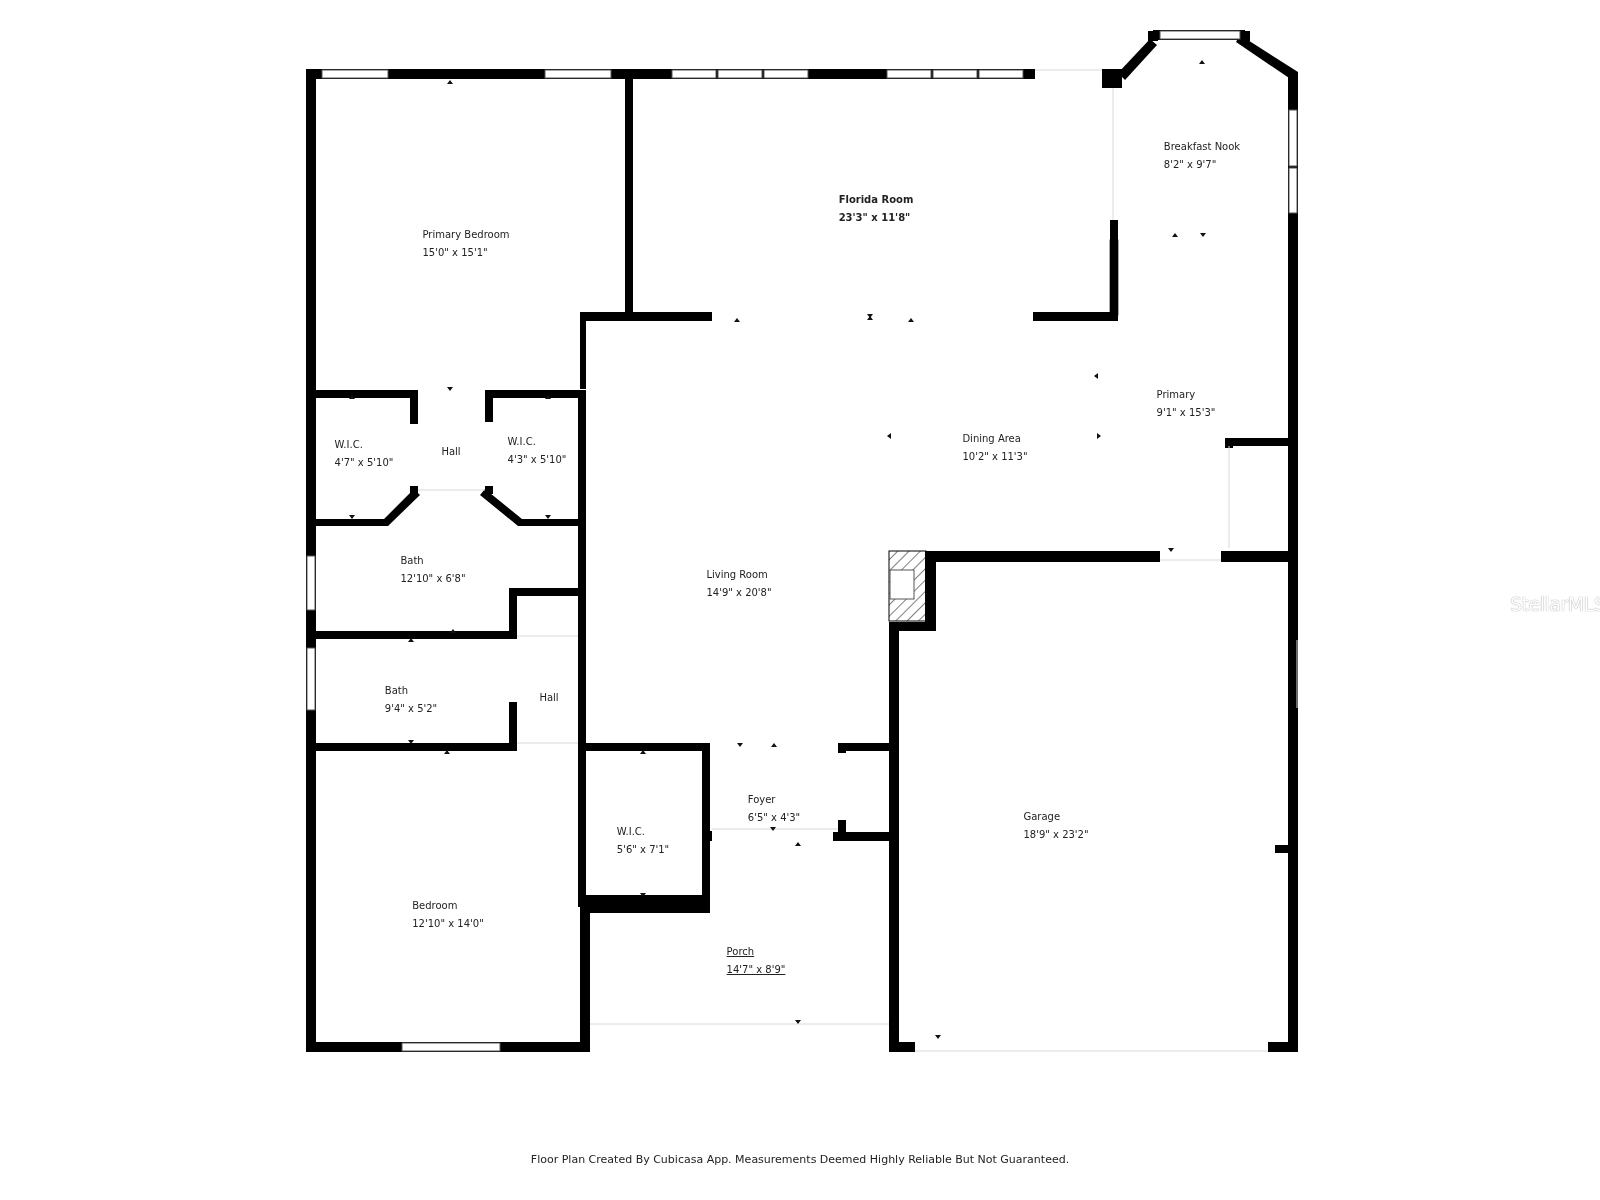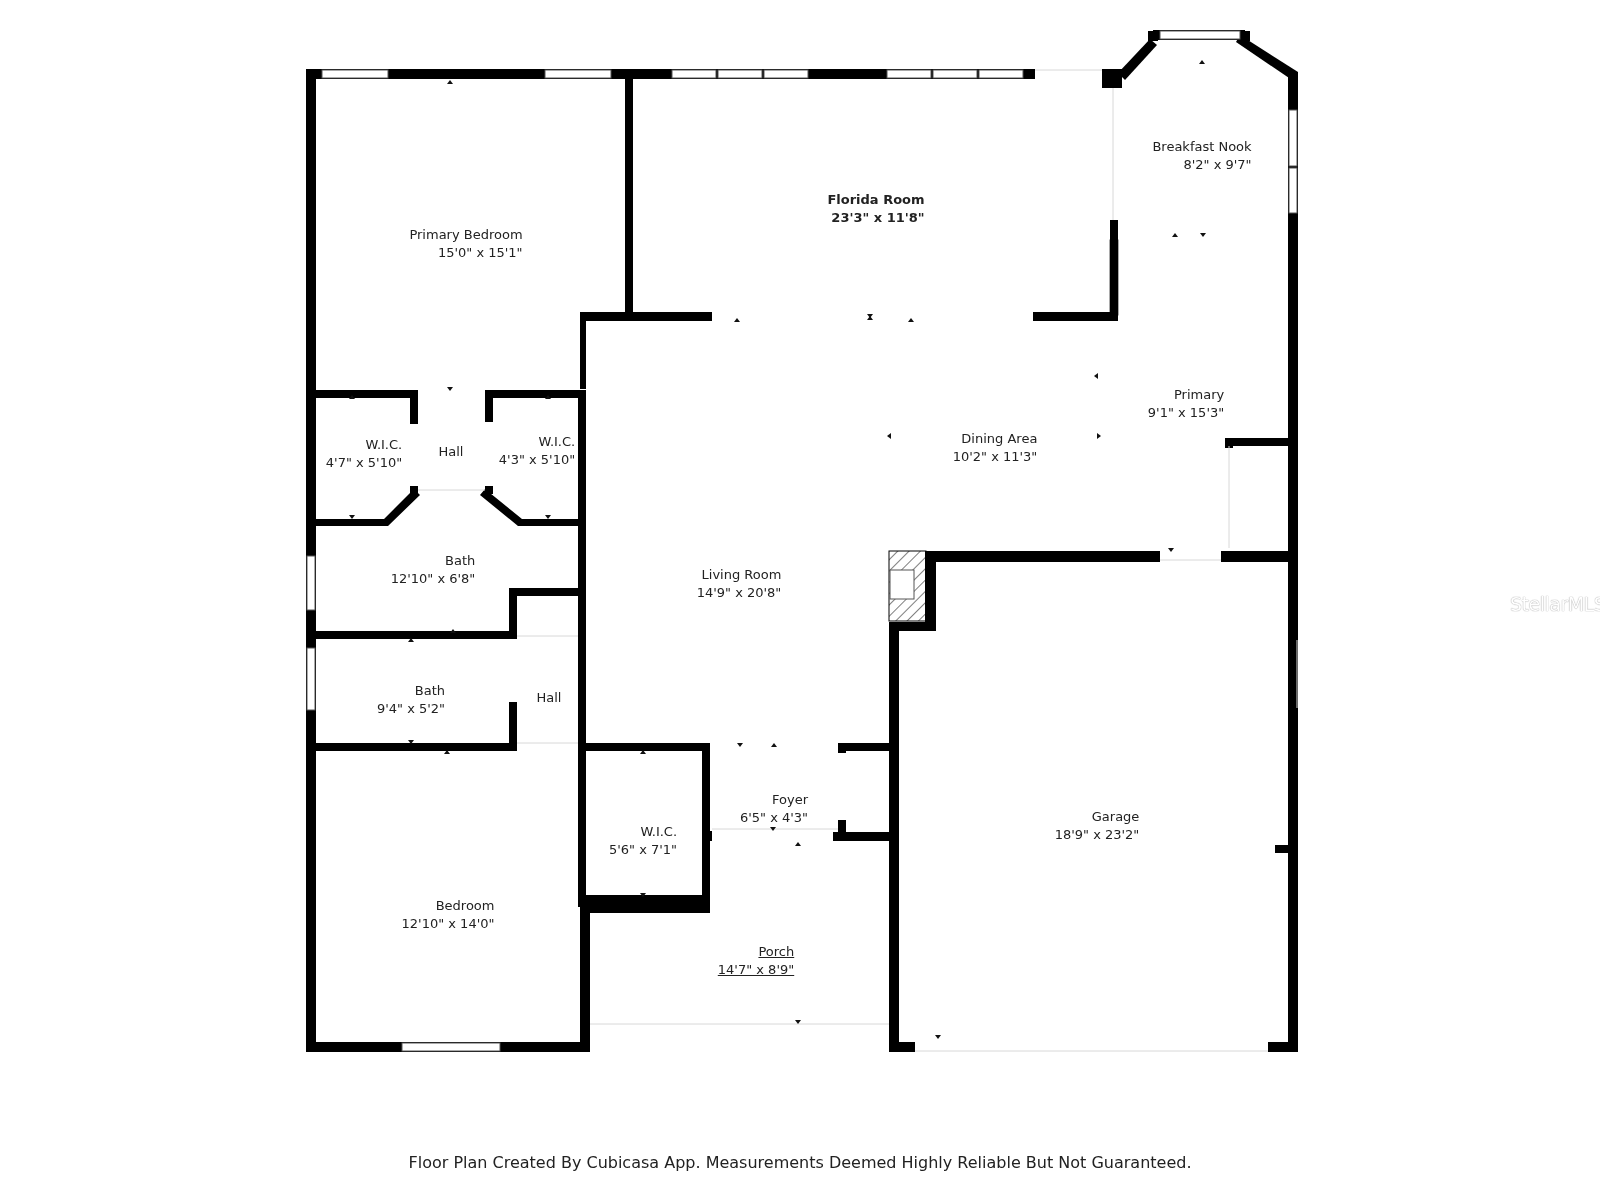--- a/index.html
+++ b/index.html
@@ -2,25 +2,25 @@
 <html><head>
 <meta charset="utf-8">
 <style>
   html, body { margin: 0; padding: 0; background: #ffffff; }
   body { width: 1600px; height: 1200px; position: relative; overflow: hidden;
          font-family: "DejaVu Sans", "Liberation Sans", sans-serif; color: #222; }
   #plan { position: absolute; left: 0; top: 0; width: 1600px; height: 1200px; }
   .wall { fill: #000; }
   .win { fill: #fff; stroke: #555; stroke-width: 1; }
   .opening { stroke: #d8d8d8; stroke-width: 1; fill: none; }
-  .room-label { position: absolute; text-align: right; font-size: 13px; line-height: 18px;
+  .room-label { position: absolute; text-align: left; font-size: 10px; line-height: 18px;
                 color: #222; transform: translateX(-50%); white-space: nowrap; }
   .room-label .name, .room-label .dims { display: block; }
   .footer { position: absolute; left: 0; width: 1600px; top: 1153px; text-align: center;
-            font-size: 16px; color: #222; }
+            font-size: 11px; color: #222; }
   .watermark { position: absolute; left: 1510px; top: 593px; font-size: 19px; color: #fff;
                text-shadow: 0 0 1px #aaa, 0 0 1px #aaa; letter-spacing: -0.5px; }
   .mark { fill: #111; }
 </style>
 </head>
 <body>
 
 <svg id="plan" viewBox="0 0 1600 1200" xmlns="http://www.w3.org/2000/svg">
   <defs>
     <pattern id="hatch" patternUnits="userSpaceOnUse" width="8" height="8" patternTransform="rotate(45)">
@@ -218,21 +218,21 @@
       <span class="name">Hall</span>
     </div>
     <div class="room-label" style="left: 774px; top: 791px;">
       <span class="name">Foyer</span>
       <span class="dims">6'5" x 4'3"</span>
     </div>
     <div class="room-label" style="left: 643px; top: 823px;">
       <span class="name">W.I.C.</span>
       <span class="dims">5'6" x 7'1"</span>
     </div>
-    <div class="room-label" style="left: 1097px; top: 808px;">
+    <div class="room-label" style="left: 1056px; top: 808px;">
       <span class="name">Garage</span>
       <span class="dims">18'9" x 23'2"</span>
     </div>
     <div class="room-label" style="left: 448px; top: 897px;">
       <span class="name">Bedroom</span>
       <span class="dims">12'10" x 14'0"</span>
     </div>
     <div class="room-label" style="left: 756px; top: 943px; text-decoration: underline;">
       <span class="name">Porch</span>
       <span class="dims">14'7" x 8'9"</span>

